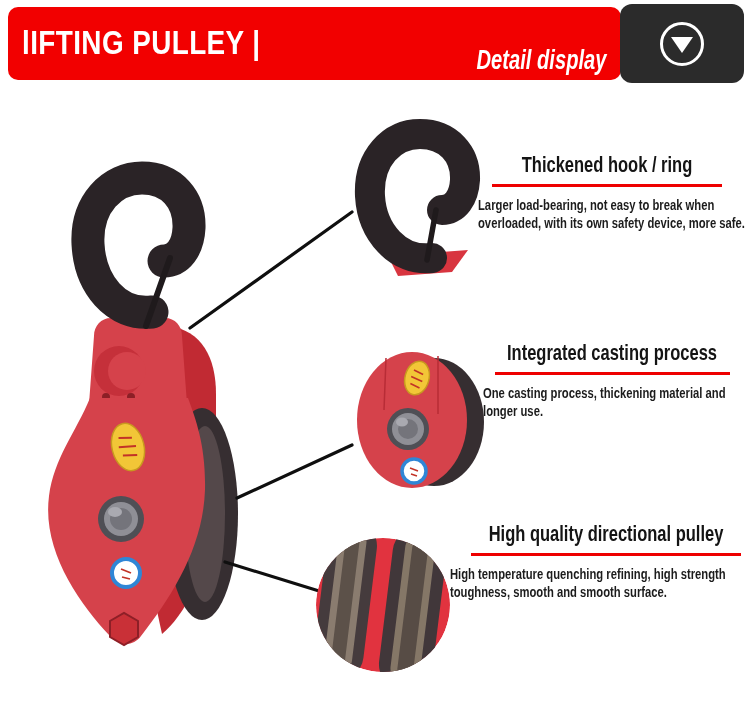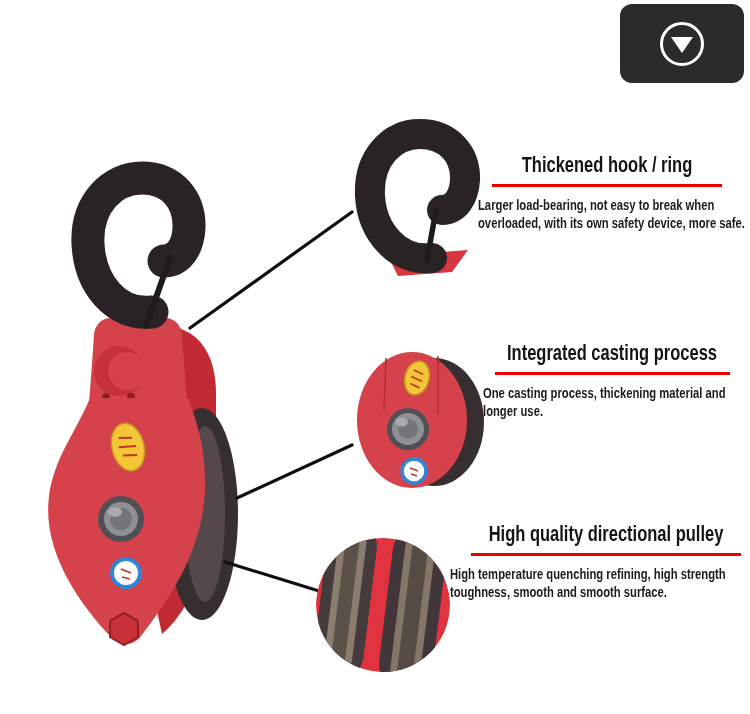--- a/index.html
+++ b/index.html
@@ -59,20 +59,24 @@
   }
   .b1 { margin-left:71px; width:360px; }
   .b2 { margin-left:71px; width:360px; }
   .b3 { margin-left:44px; width:400px; }
 </style>
 </head>
 <body>
 
 <div class="stage">
 
+  <div class="banner">
+    <div class="brand">lIFTING PULLEY |</div>
+    <div class="section-label">Detail display</div>
+  </div>
   <div class="tab">
     <div class="circle-icon">
       <div class="tri-down"></div>
     </div>
   </div>
 
   <svg class="art" viewBox="0 0 750 714">
 
     <g>
 

